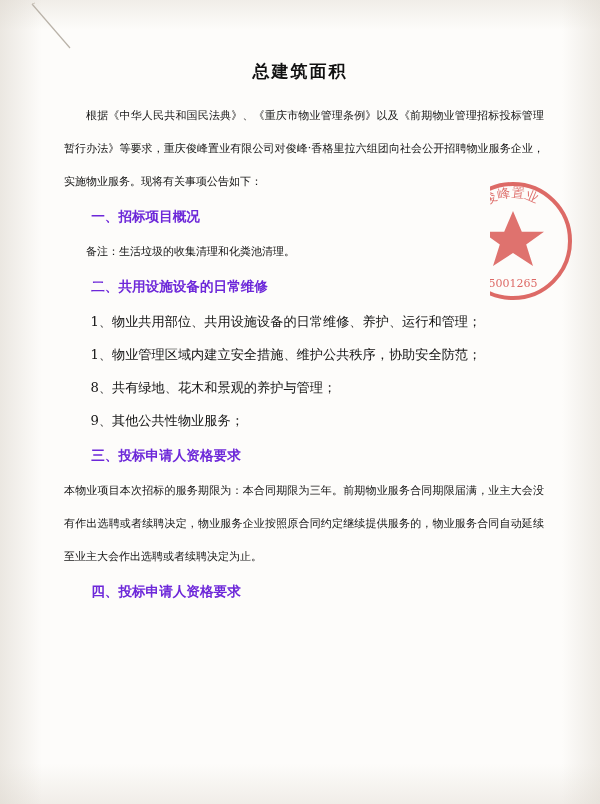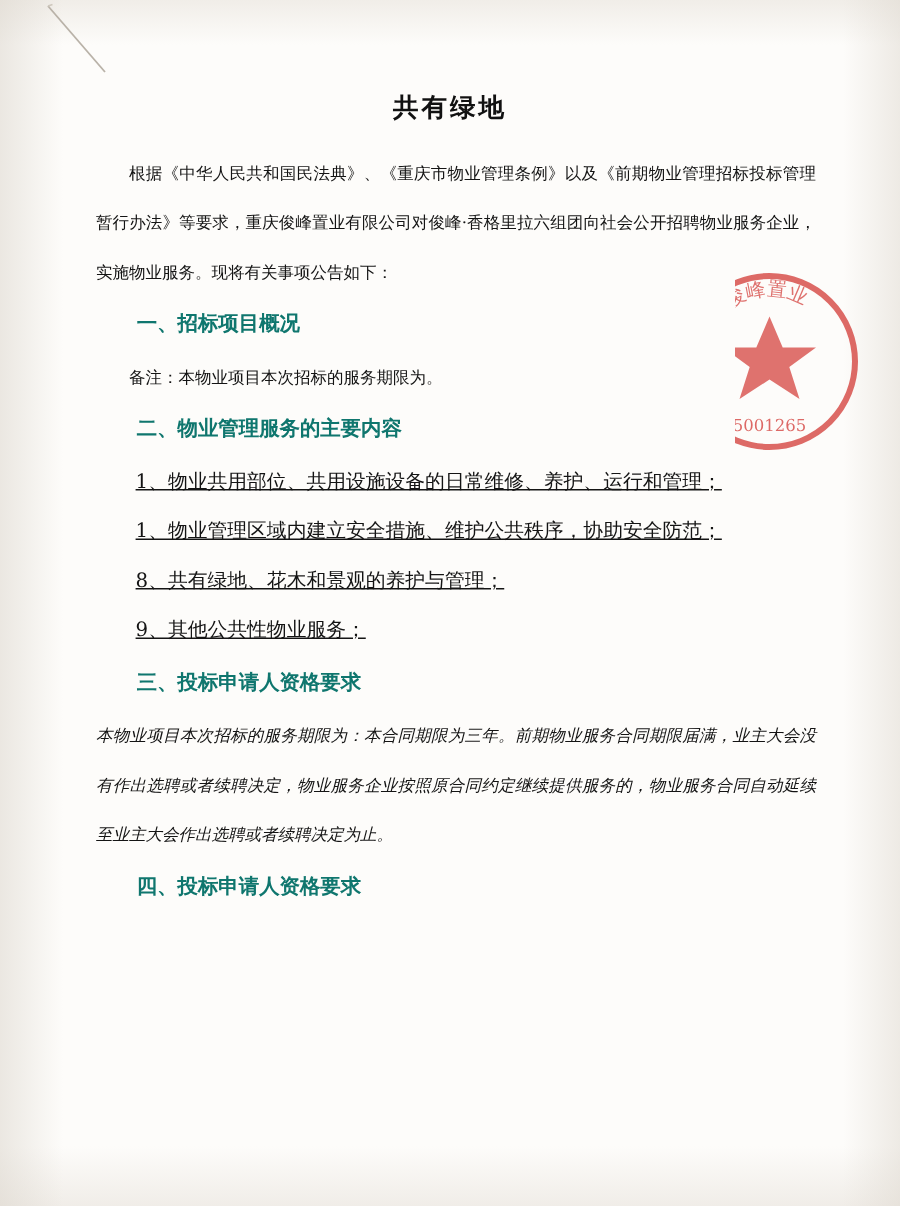--- a/index.html
+++ b/index.html
@@ -68,33 +68,31 @@
   }
   p.indent2 {
     text-indent: 2em;
   }
   h2.sec {
     font-size: 13.6px;
     font-weight: bold;
     line-height: 33px;
     margin: 2px 0 2px 0;
     text-indent: 2em;
-    color: #0f766e;
+    color: #6d28d9;
   }
   p.item {
     font-size: 13.2px;
     line-height: 33px;
     margin: 0;
     text-indent: 2em;
     color: #141414;
-    text-decoration: underline;
   }
   p.noindent {
     text-indent: 0;
-    font-style: italic;
   }
   .seal {
     position: absolute;
     right: 6px;
     top: 178px;
     width: 126px;
     height: 126px;
     pointer-events: none;
     opacity: 0.82;
   }
@@ -113,30 +111,30 @@
 
 <div class="page">
   <div class="paper-shade"></div>
 
   <svg class="corner-fold" viewBox="0 0 44 48">
     <path d="M2 2 L40 46" stroke="#b9b2a8" stroke-width="1.2" fill="none"></path>
     <path d="M2 2 L5 1" stroke="#cfc8be" stroke-width="1" fill="none"></path>
   </svg>
 
   <div class="content">
-    <div class="doc-title">共有绿地</div>
+    <div class="doc-title">总建筑面积</div>
 
     <div class="body-area">
 
       <p class="para indent2">根据《中华人民共和国民法典》、《重庆市物业管理条例》以及《前期物业管理招标投标管理暂行办法》等要求，重庆俊峰置业有限公司对俊峰·香格里拉六组团向社会公开招聘物业服务企业，实施物业服务。现将有关事项公告如下：</p>
 
       <h2 class="sec">一、招标项目概况</h2>
-      <p class="para indent2">备注：本物业项目本次招标的服务期限为。</p>
+      <p class="para indent2">备注：生活垃圾的收集清理和化粪池清理。</p>
 
-      <h2 class="sec">二、物业管理服务的主要内容</h2>
+      <h2 class="sec">二、共用设施设备的日常维修</h2>
       <p class="item">1、物业共用部位、共用设施设备的日常维修、养护、运行和管理；</p>
       <p class="item">1、物业管理区域内建立安全措施、维护公共秩序，协助安全防范；</p>
       <p class="item">8、共有绿地、花木和景观的养护与管理；</p>
       <p class="item">9、其他公共性物业服务；</p>
 
       <h2 class="sec">三、投标申请人资格要求</h2>
       <p class="para noindent">本物业项目本次招标的服务期限为：本合同期限为三年。前期物业服务合同期限届满，业主大会没有作出选聘或者续聘决定，物业服务企业按照原合同约定继续提供服务的，物业服务合同自动延续至业主大会作出选聘或者续聘决定为止。</p>
 
       <h2 class="sec">四、投标申请人资格要求</h2>
 

